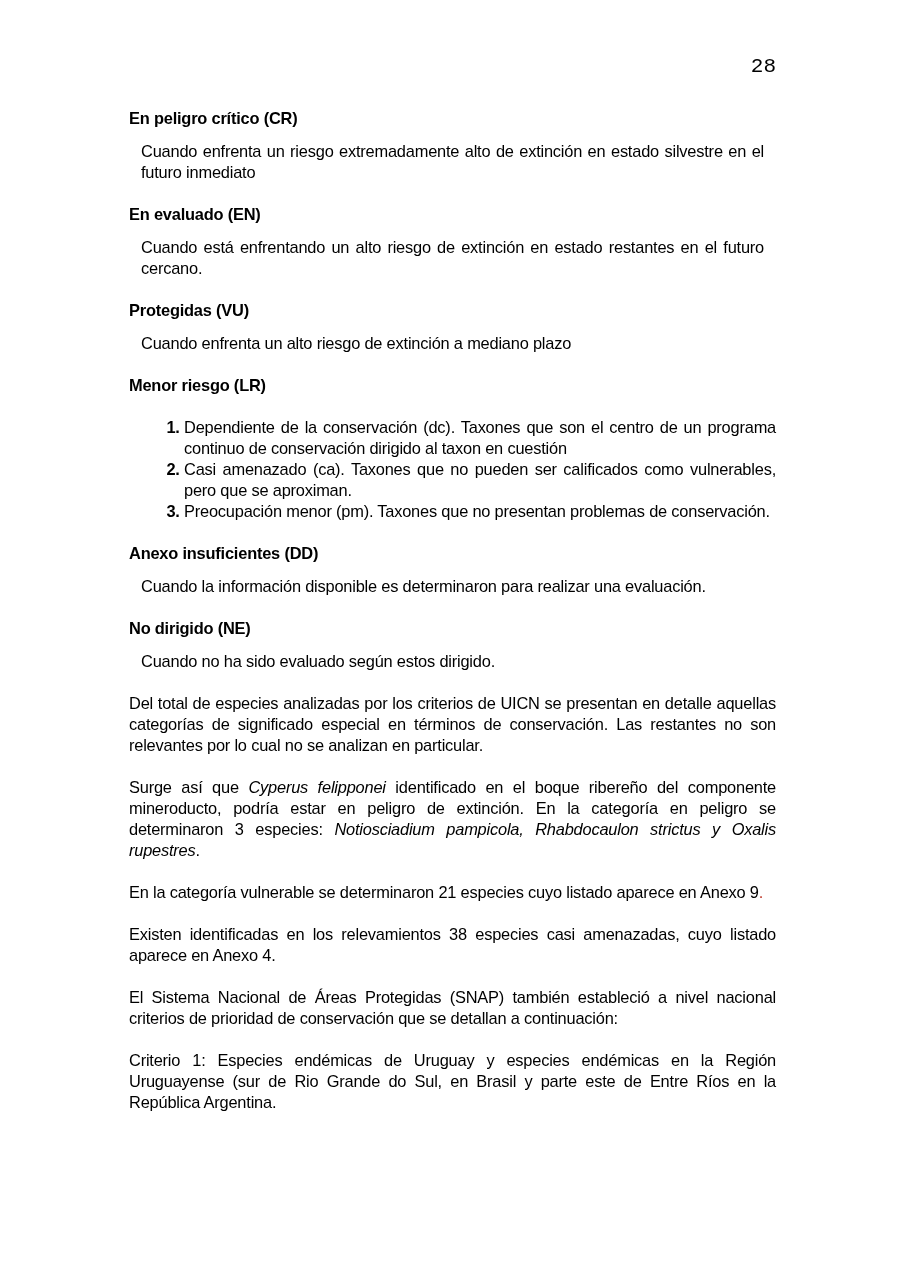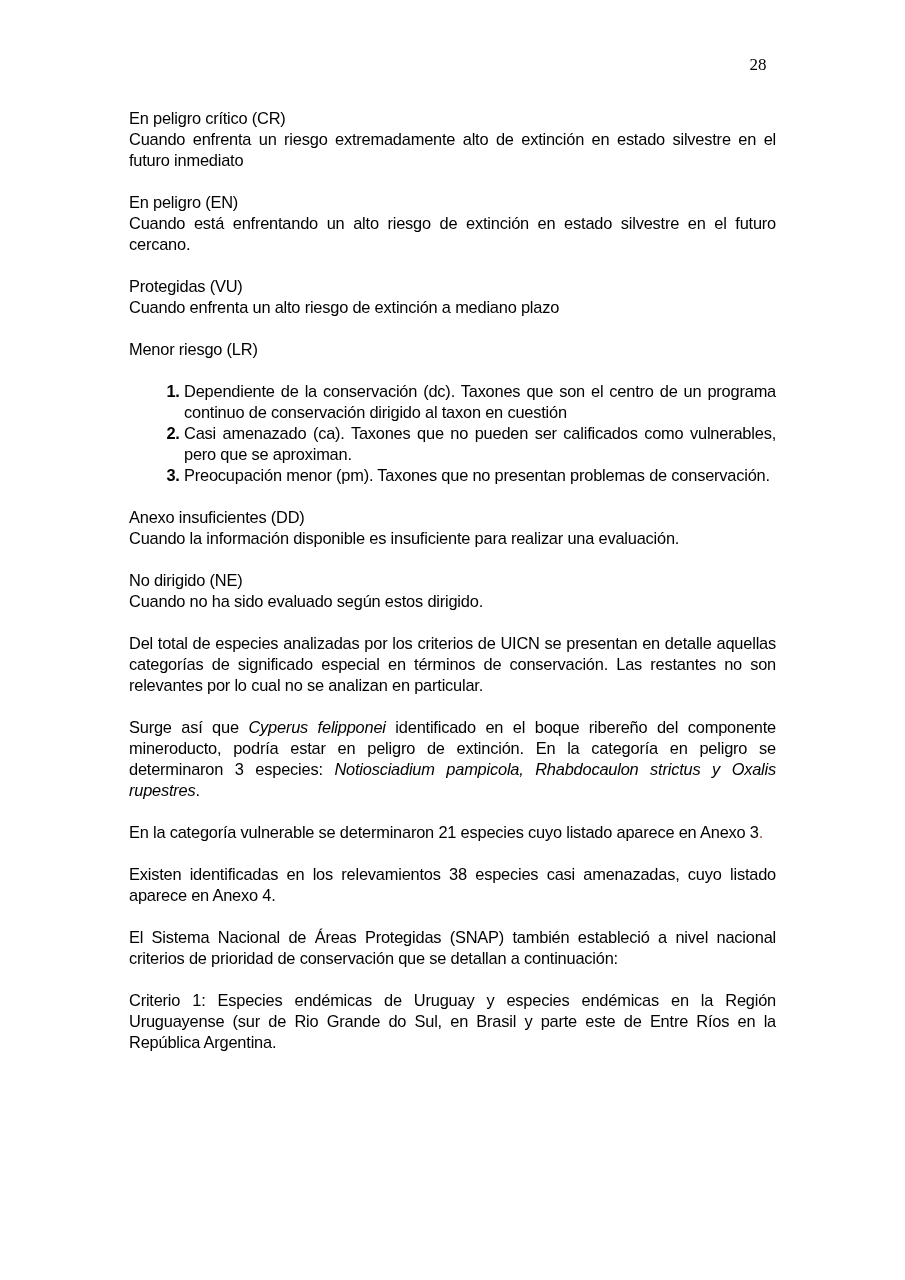--- a/index.html
+++ b/index.html
@@ -1,47 +1,47 @@
 <!DOCTYPE html>
 <html><head>
 <meta charset="utf-8">
 <style>
   html, body { margin: 0; padding: 0; background: #ffffff; }
   body { width: 905px; height: 1280px; position: relative; overflow: hidden;
          font-family: "Liberation Sans", sans-serif; color: #000; }
-  .page-number { position: absolute; top: 55px; left: 740px; width: 36px; text-align: center;
-         font-family: Liberation Serif, serif; font-size: 17px; }
+  .page-number { position: absolute; top: 55px; left: 740px; width: 36px; text-align: right;
+         font-family: Liberation Mono, monospace; font-size: 21px; }
   .content { position: absolute; top: 108px; left: 129px; width: 647px;
          font-size: 16.4px; line-height: 21px; letter-spacing: -0.2px; }
   .block { margin: 0 0 21px 0; }
-  .heading { font-weight: normal; display: block; }
+  .heading { font-weight: bold; display: block; }
   .just { text-align: justify; }
-  p { margin: 0; }
+  p { margin: 12px; }
   ol { margin: 0; padding-left: 55px; }
   ol li { text-align: justify; padding-left: 0; }
   ol li::marker { font-weight: bold; }
   .b { font-weight: normal; }
   .i { font-style: italic; margin-top: 12px; }
   .red { color: #c0392b; }
 </style>
 </head>
 <body>
 
 <div class="page-number">28</div>
 
 <div class="content">
 
   <div class="block">
     <span class="heading">En peligro crítico (CR)</span>
     <p class="just">Cuando enfrenta un riesgo extremadamente alto de extinción en estado silvestre en el futuro inmediato</p>
   </div>
 
   <div class="block">
-    <span class="heading">En peligro (EN)</span>
-    <p class="just">Cuando está enfrentando un alto riesgo de extinción en estado silvestre en el futuro cercano.</p>
+    <span class="heading">En evaluado (EN)</span>
+    <p class="just">Cuando está enfrentando un alto riesgo de extinción en estado restantes en el futuro cercano.</p>
   </div>
 
   <div class="block">
     <span class="heading">Protegidas (VU)</span>
     <p>Cuando enfrenta un alto riesgo de extinción a mediano plazo</p>
   </div>
 
   <div class="block">
     <span class="heading">Menor riesgo (LR)</span>
   </div>
@@ -49,33 +49,33 @@
   <div class="block">
     <ol>
       <li><span class="b">Dependiente de la conservación (dc)</span><span>. Taxones que son el centro de un programa continuo de conservación dirigido al taxon en cuestión</span></li>
       <li><span class="b">Casi amenazado (ca)</span><span>. Taxones que no pueden ser calificados como vulnerables, pero que se aproximan.</span></li>
       <li><span class="b">Preocupación menor (pm)</span><span>. Taxones que no presentan problemas de conservación.</span></li>
     </ol>
   </div>
 
   <div class="block">
     <span class="heading">Anexo insuficientes (DD)</span>
-    <p>Cuando la información disponible es insuficiente para realizar una evaluación.</p>
+    <p>Cuando la información disponible es determinaron para realizar una evaluación.</p>
   </div>
 
   <div class="block">
     <span class="heading">No dirigido (NE)</span>
     <p>Cuando no ha sido evaluado según estos dirigido.</p>
   </div>
 
   <p class="block just">Del total de especies analizadas por los criterios de UICN se presentan en detalle aquellas categorías de significado especial en términos de conservación. Las restantes no son relevantes por lo cual no se analizan en particular.</p>
 
   <p class="block just"><span>Surge así  que </span><span class="i">Cyperus felipponei</span><span> identificado en el boque ribereño del componente mineroducto,  podría estar en peligro de extinción. En la categoría en peligro se determinaron 3 especies: </span><span class="i">Notiosciadium pampicola, Rhabdocaulon strictus y Oxalis rupestres</span><span>.</span></p>
 
-  <p class="block just"><span>En la categoría vulnerable se determinaron 21 especies cuyo listado aparece en  Anexo  3</span><span class="red">.</span></p>
+  <p class="block just"><span>En la categoría vulnerable se determinaron 21 especies cuyo listado aparece en  Anexo  9</span><span class="red">.</span></p>
 
   <p class="block just">Existen identificadas en los relevamientos 38 especies casi amenazadas, cuyo listado aparece en Anexo 4.</p>
 
   <p class="block just">El Sistema Nacional de Áreas Protegidas (SNAP) también estableció a nivel nacional criterios de prioridad de conservación que se detallan a continuación:</p>
 
   <p class="block just"><span class="b">Criterio 1</span><span>: Especies endémicas de Uruguay y especies endémicas en la Región Uruguayense (sur de Rio Grande do Sul, en Brasil y parte este de Entre Ríos en la República Argentina.</span></p>
 
 </div>
 
 </body></html>

